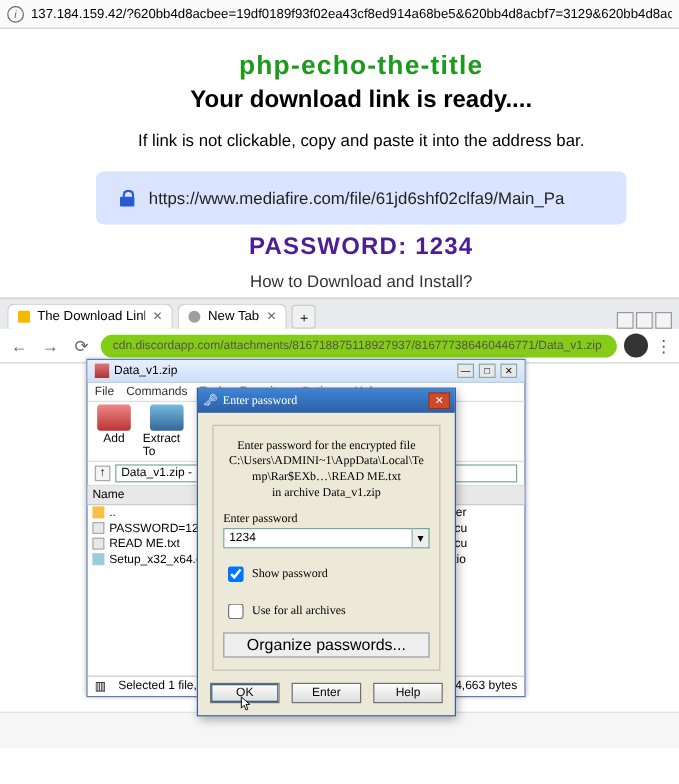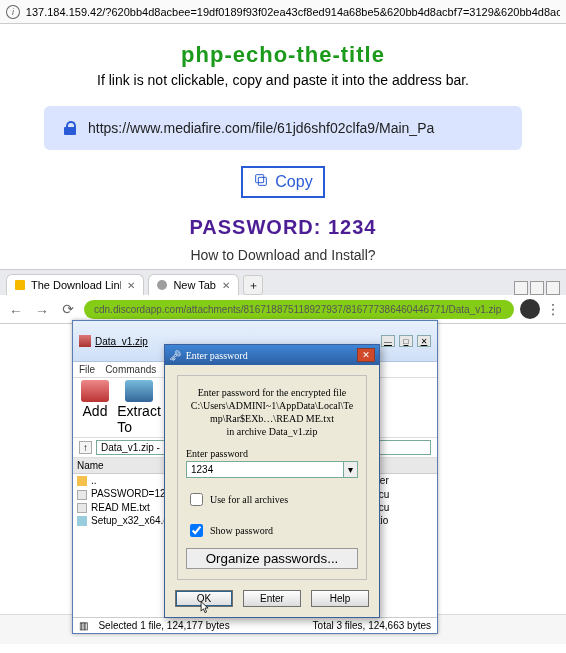--- a/index.html
+++ b/index.html
@@ -1,21 +1,21 @@
 <!DOCTYPE html>
 <html><head>
 <meta charset="utf-8">
 <style>
   :root { --accent:#2e7d32; --link:#3b5fd8; --link-box:#dbe4ff; --bg:#fff; --win:#ece9d8; --win-title:#3b6ea5; --btn:#e8e8e8; --border:#9e9e9e; }
   * { box-sizing:border-box; }
   body { margin:0; font-family:Arial,Helvetica,sans-serif; font-size:12px; background:#fff; width:566px; }
   .url-bar { display:flex; align-items:center; gap:6px; padding:4px 6px; border-bottom:1px solid #ccc; background:#fafafa; height:24px; }
   .url-bar .info-icon { width:14px; height:14px; border:1px solid #666; border-radius:50%; display:flex; align-items:center; justify-content:center; font-size:9px; font-style:italic; color:#666; }
   .url-bar .url { font-size:11px; white-space:nowrap; overflow:hidden; }
-  .page { text-align:center; padding:14px 24px 0; }
+  .page { text-align:center; padding:14px 24px 0;margin-left:36px; }
   .title1 { color:#1b9a1b; font-size:22px; letter-spacing:1px; margin:4px 0; font-weight:600; }
   .title2 { font-size:20px; font-weight:bold; margin:2px 0 14px; }
   .subtitle { font-size:14px; margin-bottom:18px; }
   .link-box { background:var(--link-box); border-radius:6px; padding:14px 18px; display:flex; align-items:center; gap:10px; margin:0 20px; color:#222; font-size:14px; white-space:nowrap; overflow:hidden; }
   .lock-icon { width:16px; height:14px; position:relative; }
   .lock-icon:before { content:""; position:absolute; bottom:0; left:2px; width:12px; height:8px; background:#2a5bd7; border-radius:1px; }
   .lock-icon:after { content:""; position:absolute; top:0; left:4px; width:6px; height:6px; border:2px solid #2a5bd7; border-bottom:none; border-radius:6px 6px 0 0; }
   .copy-btn { margin:16px auto 10px; display:inline-flex; align-items:center; gap:6px; border:2px solid #2a5bd7; color:#2a5bd7; padding:4px 10px; font-size:16px; cursor:pointer; background:#fff; }
   .copy-icon svg { width:16px; height:16px; stroke:#2a5bd7; fill:none; stroke-width:1.5; }
   .password-line { color:#4c1d95; font-size:20px; font-weight:bold; letter-spacing:1px; margin:8px 0; }
@@ -33,27 +33,27 @@
   .sq { width:14px; height:14px; border:1px solid #999; background:#f4f4f4; cursor:pointer; }
   .omnibar { background:#fff; padding:4px 6px; display:flex; align-items:center; gap:6px; border-bottom:1px solid #ccc; }
   .nav-btn { width:20px; height:20px; display:flex; align-items:center; justify-content:center; color:#666; font-size:14px; cursor:pointer; }
   .omni { flex:1; background:#84cc16; border-radius:12px; padding:4px 10px; white-space:nowrap; overflow:hidden; font-size:10px; color:#555; }
   .avatar { width:20px; height:20px; background:#333; border-radius:50%; }
   .dots { font-size:14px; color:#555; cursor:pointer; }
   .right-links { position:absolute; right:14px; top:346px; font-size:10px; color:#555; display:flex; gap:12px; }
 
   .canvas { position:relative; background:#fff; height:290px; }
   .winrar { position:absolute; left:72px; top:-4px; width:366px; background:#fff; border:1px solid #5a7db5; font-family:Tahoma,Arial; font-size:10px; box-shadow:0 0 4px rgba(0,0,0,.3); }
-  .wr-title { background:linear-gradient(#e8f0fc,#cfe0f7); padding:14px 6px; display:flex; align-items:center; gap:4px; border-bottom:1px solid #b0c4de;text-decoration:underline; }
+  .wr-title { background:linear-gradient(#e8f0fc,#cfe0f7); padding:3px 6px; display:flex; align-items:center; gap:4px; border-bottom:1px solid #b0c4de; }
   .wr-title .ic { width:12px; height:12px; background:linear-gradient(#d77,#a33); }
   .wr-title .sp { flex:1; }
   .wr-title .wbtn { width:14px; height:12px; border:1px solid #8aa; background:#e8e8e8; font-size:8px; display:flex; align-items:center; justify-content:center; cursor:pointer; }
   .wr-menu { padding:2px 6px; color:#333; display:flex; gap:10px; border-bottom:1px solid #ddd; }
   .wr-tools { display:flex; gap:4px; padding:2px 2px; border-bottom:1px solid #ddd; overflow:hidden; }
-  .tool { width:40px; display:flex; flex-direction:column; align-items:center; font-size:14px; gap:1px; cursor:pointer; }
+  .tool { width:40px; display:flex; flex-direction:column; align-items:center; font-size:10px; gap:1px; cursor:pointer; }
   .tool .ticon { width:28px; height:22px; border-radius:3px; }
   .c-red{background:linear-gradient(#e88,#b33);} .c-blue{background:linear-gradient(#7bd,#369);} .c-green{background:linear-gradient(#7d7,#393);} .c-orange{background:linear-gradient(#fc6,#d80);} .c-gray{background:linear-gradient(#ccc,#888);}
   .wr-path { padding:2px 6px; display:flex; align-items:center; gap:4px; border-bottom:1px solid #ddd; }
   .wr-path .arrow { border:1px solid #aaa; padding:0 3px; background:#f4f4f4; cursor:pointer; }
   .wr-path input { flex:1; font-size:10px; padding:1px 4px; border:1px solid #7a9; }
   .wr-table { width:100%; border-collapse:collapse; }
   .wr-table th { background:#e8e8e8; text-align:left; padding:2px 4px; font-weight:normal; border-bottom:1px solid #ccc; }
   .wr-table td { padding:1px 4px; white-space:nowrap; }
   .wr-table .packed { text-align:right; width:46px; }
   .fi { display:inline-block; width:10px; height:10px; margin-right:4px; vertical-align:middle; }
@@ -86,34 +86,26 @@
 </head>
 <body>
 
 <div class="url-bar">
   <span class="info-icon">i</span>
   <span class="url">137.184.159.42/?620bb4d8acbee=19df0189f93f02ea43cf8ed914a68be5&amp;620bb4d8acbf7=3129&amp;620bb4d8acb</span>
 </div>
 
 <div class="page">
   <div class="title1">php-echo-the-title</div>
+  <div class="title2">Your download link is ready....</div>
   <div class="subtitle">If link is not clickable, copy and paste it into the address bar.</div>
   <div class="link-box">
     <span class="lock-icon"></span>
     <span>https://www.mediafire.com/file/61jd6shf02clfa9/Main_Pa</span>
   </div>
-  <button class="copy-btn">
-    <span class="copy-icon">
-      <svg viewBox="0 0 24 24">
-          <rect x="8" y="8" width="12" height="12" rx="1"></rect>
-          <rect x="4" y="4" width="12" height="12" rx="1"></rect>
-        </svg>
-    </span>
-    <span>Copy</span>
-  </button>
   <div class="password-line">PASSWORD: 1234</div>
   <div class="howto">How to Download and Install?</div>
 </div>
 
 <div class="browser-chrome">
   <div class="tab-strip">
     <div class="tab">
       <span class="favicon"></span>
       <span class="label">The Download Link is Ready</span>
       <span class="close">✕</span>
@@ -245,26 +237,26 @@
             <span>Enter password for the encrypted file</span><br>
             <span>C:\Users\ADMINI~1\AppData\Local\Temp\Rar$EXb…\READ ME.txt</span><br>
             <span>in archive Data_v1.zip</span>
           </div>
           <label>Enter password</label>
           <div class="pw-input-row">
             <input value="1234" style="">
             <span class="dd">▾</span>
           </div>
           <div class="cb-row">
+            <input type="checkbox" checked="" style="">
+            <span>Show password</span>
+          </div>
+          <div class="cb-row">
             <input type="checkbox" style="">
             <span>Use for all archives</span>
-          </div>
-          <div class="cb-row">
-            <input type="checkbox" checked="" style="">
-            <span>Show password</span>
           </div>
           <button class="org-btn">Organize passwords...</button>
         </fieldset>
         <div class="pw-btns">
           <button class="cursor-on">
             <span>OK</span>
             <svg class="mouse-cursor" viewBox="0 0 12 18">
                 <path d="M1 1 L1 13 L4 10 L6 15 L8 14 L6 9 L10 9 Z" fill="#fff" stroke="#000"></path>
               </svg>
           </button>

